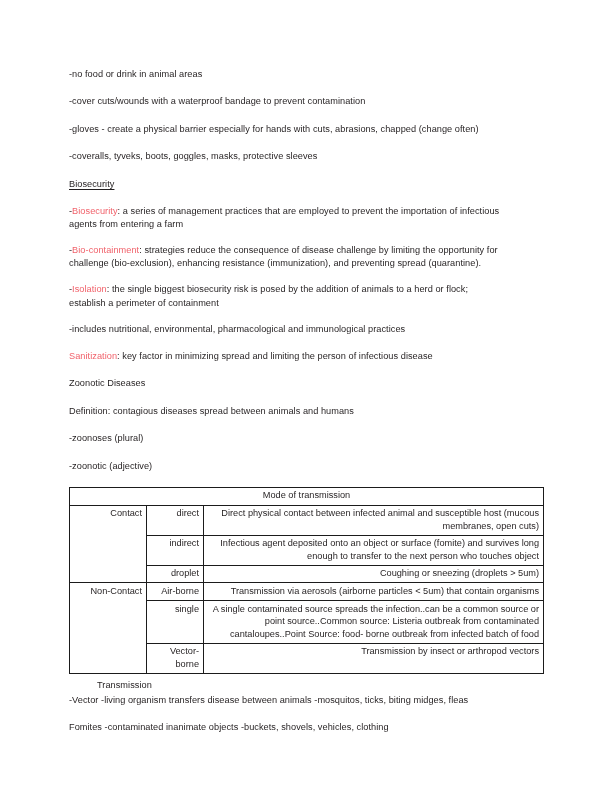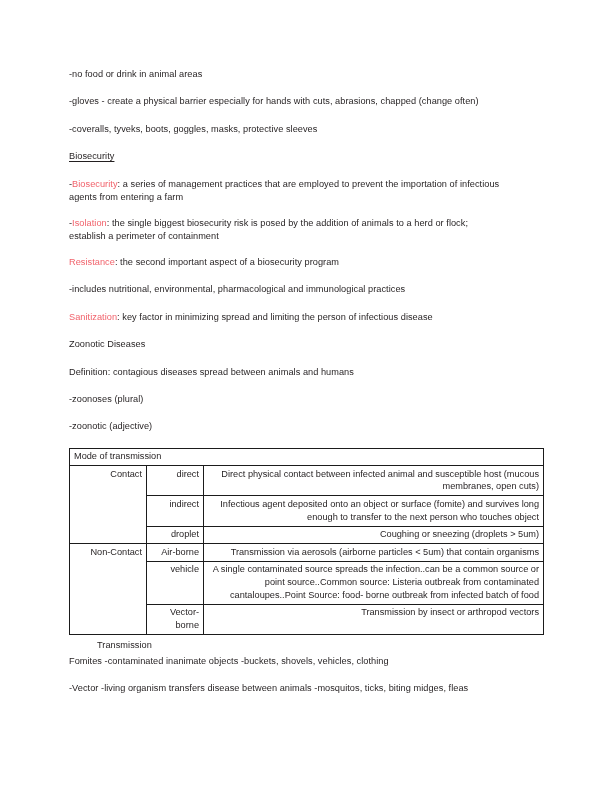--- a/index.html
+++ b/index.html
@@ -55,50 +55,51 @@
     line-height: 12.6px;
   }
   table.mot td, table.mot th {
     border: 1px solid #1b1b1b;
     padding: 1.5px 4px 2.5px 5px;
     vertical-align: top;
     font-weight: normal;
     text-align: right;
   }
   table.mot th.hdr {
-    text-align: left;
+    text-align: center;
     padding: 1.5px 4px 2.5px 4px;
   }
   col.c1 { width: 77px; }
   col.c2 { width: 57px; }
   col.c3 { width: 340px; }
   .tbl-wrap {
     margin-bottom: 4px;
   }
   .after-table {
     margin-top: 4.5px;
   }
 </style>
 </head>
 <body>
 
 <div class="page">
 
   <p class="para">-no food or drink in animal areas</p>
+  <p class="para">-cover cuts/wounds with a waterproof bandage to prevent contamination</p>
   <p class="para">-gloves - create a physical barrier especially for hands with cuts, abrasions, chapped (change often)</p>
   <p class="para">-coveralls, tyveks, boots, goggles, masks, protective sleeves</p>
 
   <p class="para"><span class="underlined">Biosecurity</span></p>
 
   <p class="para multiline"><span>-</span><span class="term">Biosecurity</span><span>: a series of management practices that are employed to prevent the importation of infectious agents from entering a farm</span></p>
 
+  <p class="para multiline"><span>-</span><span class="term">Bio-containment</span><span>: strategies reduce the consequence of disease challenge by limiting the opportunity for challenge (bio-exclusion), enhancing resistance (immunization), and preventing spread (quarantine).</span></p>
 
   <p class="para multiline"><span>-</span><span class="term">Isolation</span><span>: the single biggest biosecurity risk is posed by the addition of animals to a herd or flock; establish a perimeter of containment</span></p>
 
-  <p class="para"><span></span><span class="term">Resistance</span><span>: the second important aspect of a biosecurity program</span></p>
 
   <p class="para">-includes nutritional, environmental, pharmacological and immunological practices</p>
 
   <p class="para"><span class="term">Sanitization</span><span>: key factor in minimizing spread and limiting the person of infectious disease</span></p>
 
   <p class="para"><span class="bold">Zoonotic Diseases</span></p>
 
   <p class="para">Definition: contagious diseases spread between animals and humans</p>
   <p class="para">-zoonoses (plural)</p>
   <p class="para">-zoonotic (adjective)</p>
@@ -126,28 +127,28 @@
         <tr>
           <td>droplet</td>
           <td>Coughing or sneezing (droplets &gt; 5um)</td>
         </tr>
         <tr>
           <td rowspan="3">Non-Contact</td>
           <td>Air-borne</td>
           <td>Transmission via aerosols (airborne particles &lt; 5um) that contain organisms</td>
         </tr>
         <tr>
-          <td>vehicle</td>
+          <td>single</td>
           <td>A single contaminated source spreads the infection..can be a common source or point source..Common source: Listeria outbreak from contaminated cantaloupes..Point Source: food- borne outbreak from infected batch of food</td>
         </tr>
         <tr>
           <td>Vector-borne</td>
           <td>Transmission by insect or arthropod vectors</td>
         </tr>
       </tbody>
     </table>
   </div>
 
   <p class="para tighter after-table"><span class="bold">Transmission</span></p>
+  <p class="para">-Vector -living organism transfers disease between animals -mosquitos, ticks, biting midges, fleas</p>
   <p class="para">Fomites -contaminated inanimate objects -buckets, shovels, vehicles, clothing</p>
-  <p class="para">-Vector -living organism transfers disease between animals -mosquitos, ticks, biting midges, fleas</p>
 
 </div>
 
 </body></html>

